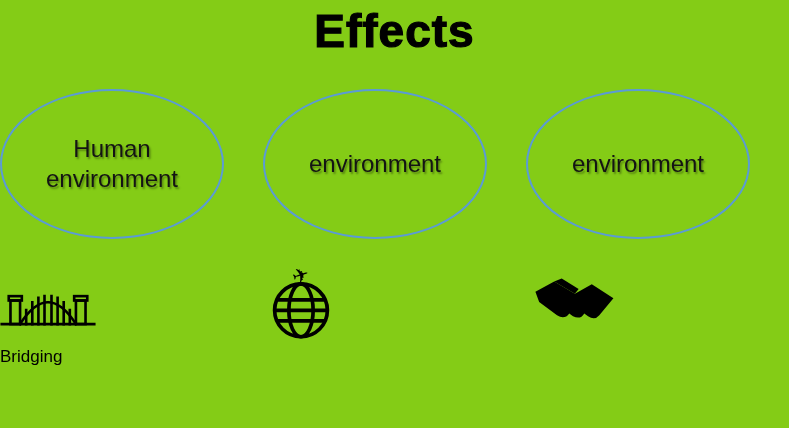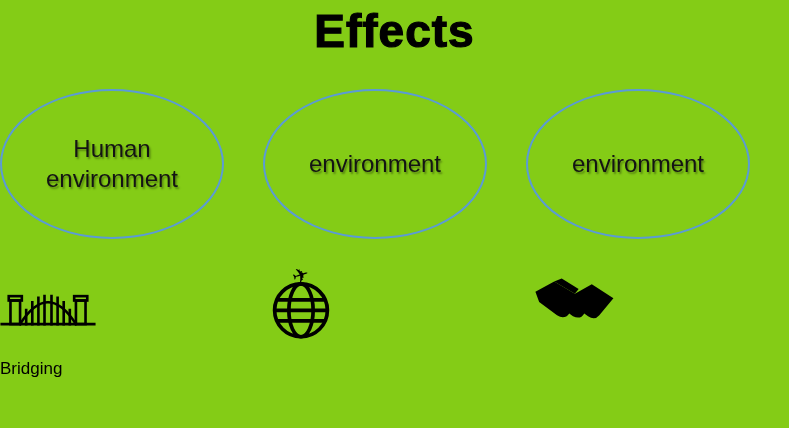--- a/index.html
+++ b/index.html
@@ -56,21 +56,21 @@
     text-align: center;
   }
   .icon-box {
     margin-top: 26px;
     height: 78px;
     display: flex;
     align-items: center;
     justify-content: center;
   }
   .caption {
-    margin-top: 16px;
+    margin-top: 4px;
     font-size: 17px;
     color: #000000;
     text-align: center;
   }
   svg { display: block; }
 </style>
 </head>
 <body>
 
 <div class="stage">

